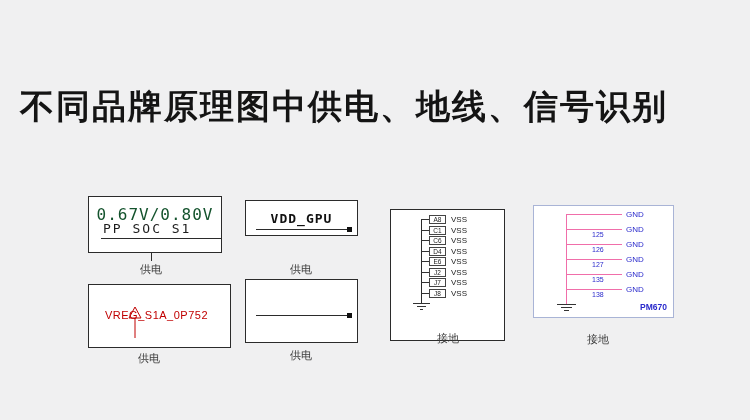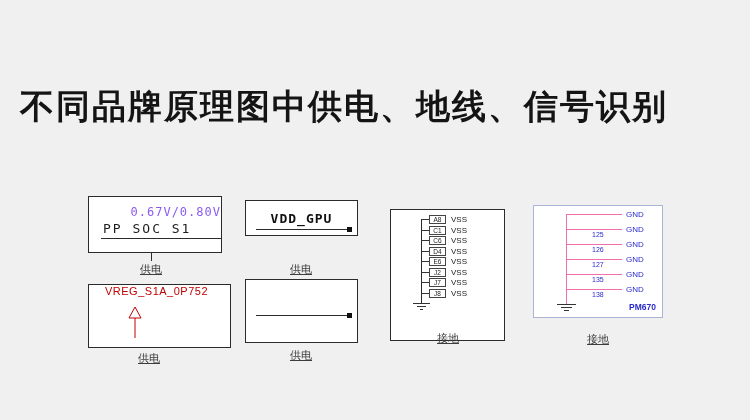--- a/index.html
+++ b/index.html
@@ -1,29 +1,29 @@
 <!DOCTYPE html>
 <html><head>
 <meta charset="utf-8">
 <style>
   html,body{margin:0;padding:0;}
   body{width:750px;height:420px;background:#f0f0f1;font-family:"Liberation Sans",sans-serif;position:relative;overflow:hidden;}
   .heading{position:absolute;left:20px;top:84px;font-size:34px;font-weight:bold;color:#141414;letter-spacing:2px;white-space:nowrap;}
   .panel{position:absolute;background:#fff;border:1px solid #2b2b2b;box-sizing:border-box;}
-  .caption{position:absolute;width:60px;text-align:center;font-size:11px;color:#3d3d3d;text-decoration:underline;}
+  .caption{position:absolute;width:60px;text-align:center;font-size:11px;color:#3d3d3d;}
   .mono{font-family:"DejaVu Sans Mono",monospace;text-align:center;}
   .wire{position:absolute;background:#2b2b2b;}
   .sq{position:absolute;width:5px;height:5px;background:#111;}
   
-  .p1-voltage{position:absolute;left:0;right:0;top:8px;text-align:right;font-size:12px;color:#8b5cf6;letter-spacing:1px;}
+  .p1-voltage{position:absolute;left:0;right:0;top:8px;text-align:center;font-size:16px;color:#14532d;letter-spacing:1px;}
   .p1-net{position:absolute;left:14px;top:24px;font-size:13px;color:#1d1d1d;letter-spacing:2px;}
   
   .netname{position:absolute;left:0;right:0;text-align:center;font-size:13px;font-weight:bold;color:#111;letter-spacing:1px;}
   
-  .p3-net{position:absolute;left:16px;top:0;font-size:11px;color:#c00000;letter-spacing:0.5px;}
+  .p3-net{position:absolute;left:16px;top:24px;font-size:11px;color:#c00000;letter-spacing:0.5px;}
   
   .vss-row{position:absolute;left:0;height:10px;}
   .pinbox{position:absolute;left:38px;top:0;width:17px;height:9px;border:1px solid #444;box-sizing:border-box;font-size:6.5px;line-height:7px;text-align:center;color:#222;background:#fff;}
   .pinwire{position:absolute;left:30px;top:4px;width:8px;height:1px;background:#333;}
   .vssnet{position:absolute;left:60px;top:0;font-size:8px;color:#222;}
   .gndline{position:absolute;background:#333;height:1px;}
   
   .p6{border:1px solid #a9b4d6;}
   .pinkwire{position:absolute;background:#f06eaa;}
   .gnd-label{position:absolute;font-size:8px;color:#2a2acc;}
@@ -109,21 +109,21 @@
       <span class="vssnet">VSS</span>
     </div>
   <div class="vss-row" style="top:79px;">
       <span class="pinwire"></span>
       <span class="pinbox">J8</span>
       <span class="vssnet">VSS</span>
     </div>
 </div>
 <div class="caption" style="left:418px;top:331px;">接地</div>
 
-<div class="panel p6" style="left:533px;top:205px;width:130px;height:113px;">
+<div class="panel p6" style="left:533px;top:205px;width:141px;height:113px;">
 
   <div class="pinkwire" style="left:32px;top:8px;width:1px;height:90px;"></div>
 
   <div>
     <div class="pinkwire" style="left:32px;top:8px;height:1px;width:56px;"></div>
     <span class="gnd-num" style="left:58px;top:10px;"></span>
     <span class="gnd-label" style="left:92px;top:4px;">GND</span>
   </div>
   <div>
     <div class="pinkwire" style="left:32px;top:23px;height:1px;width:56px;"></div>

